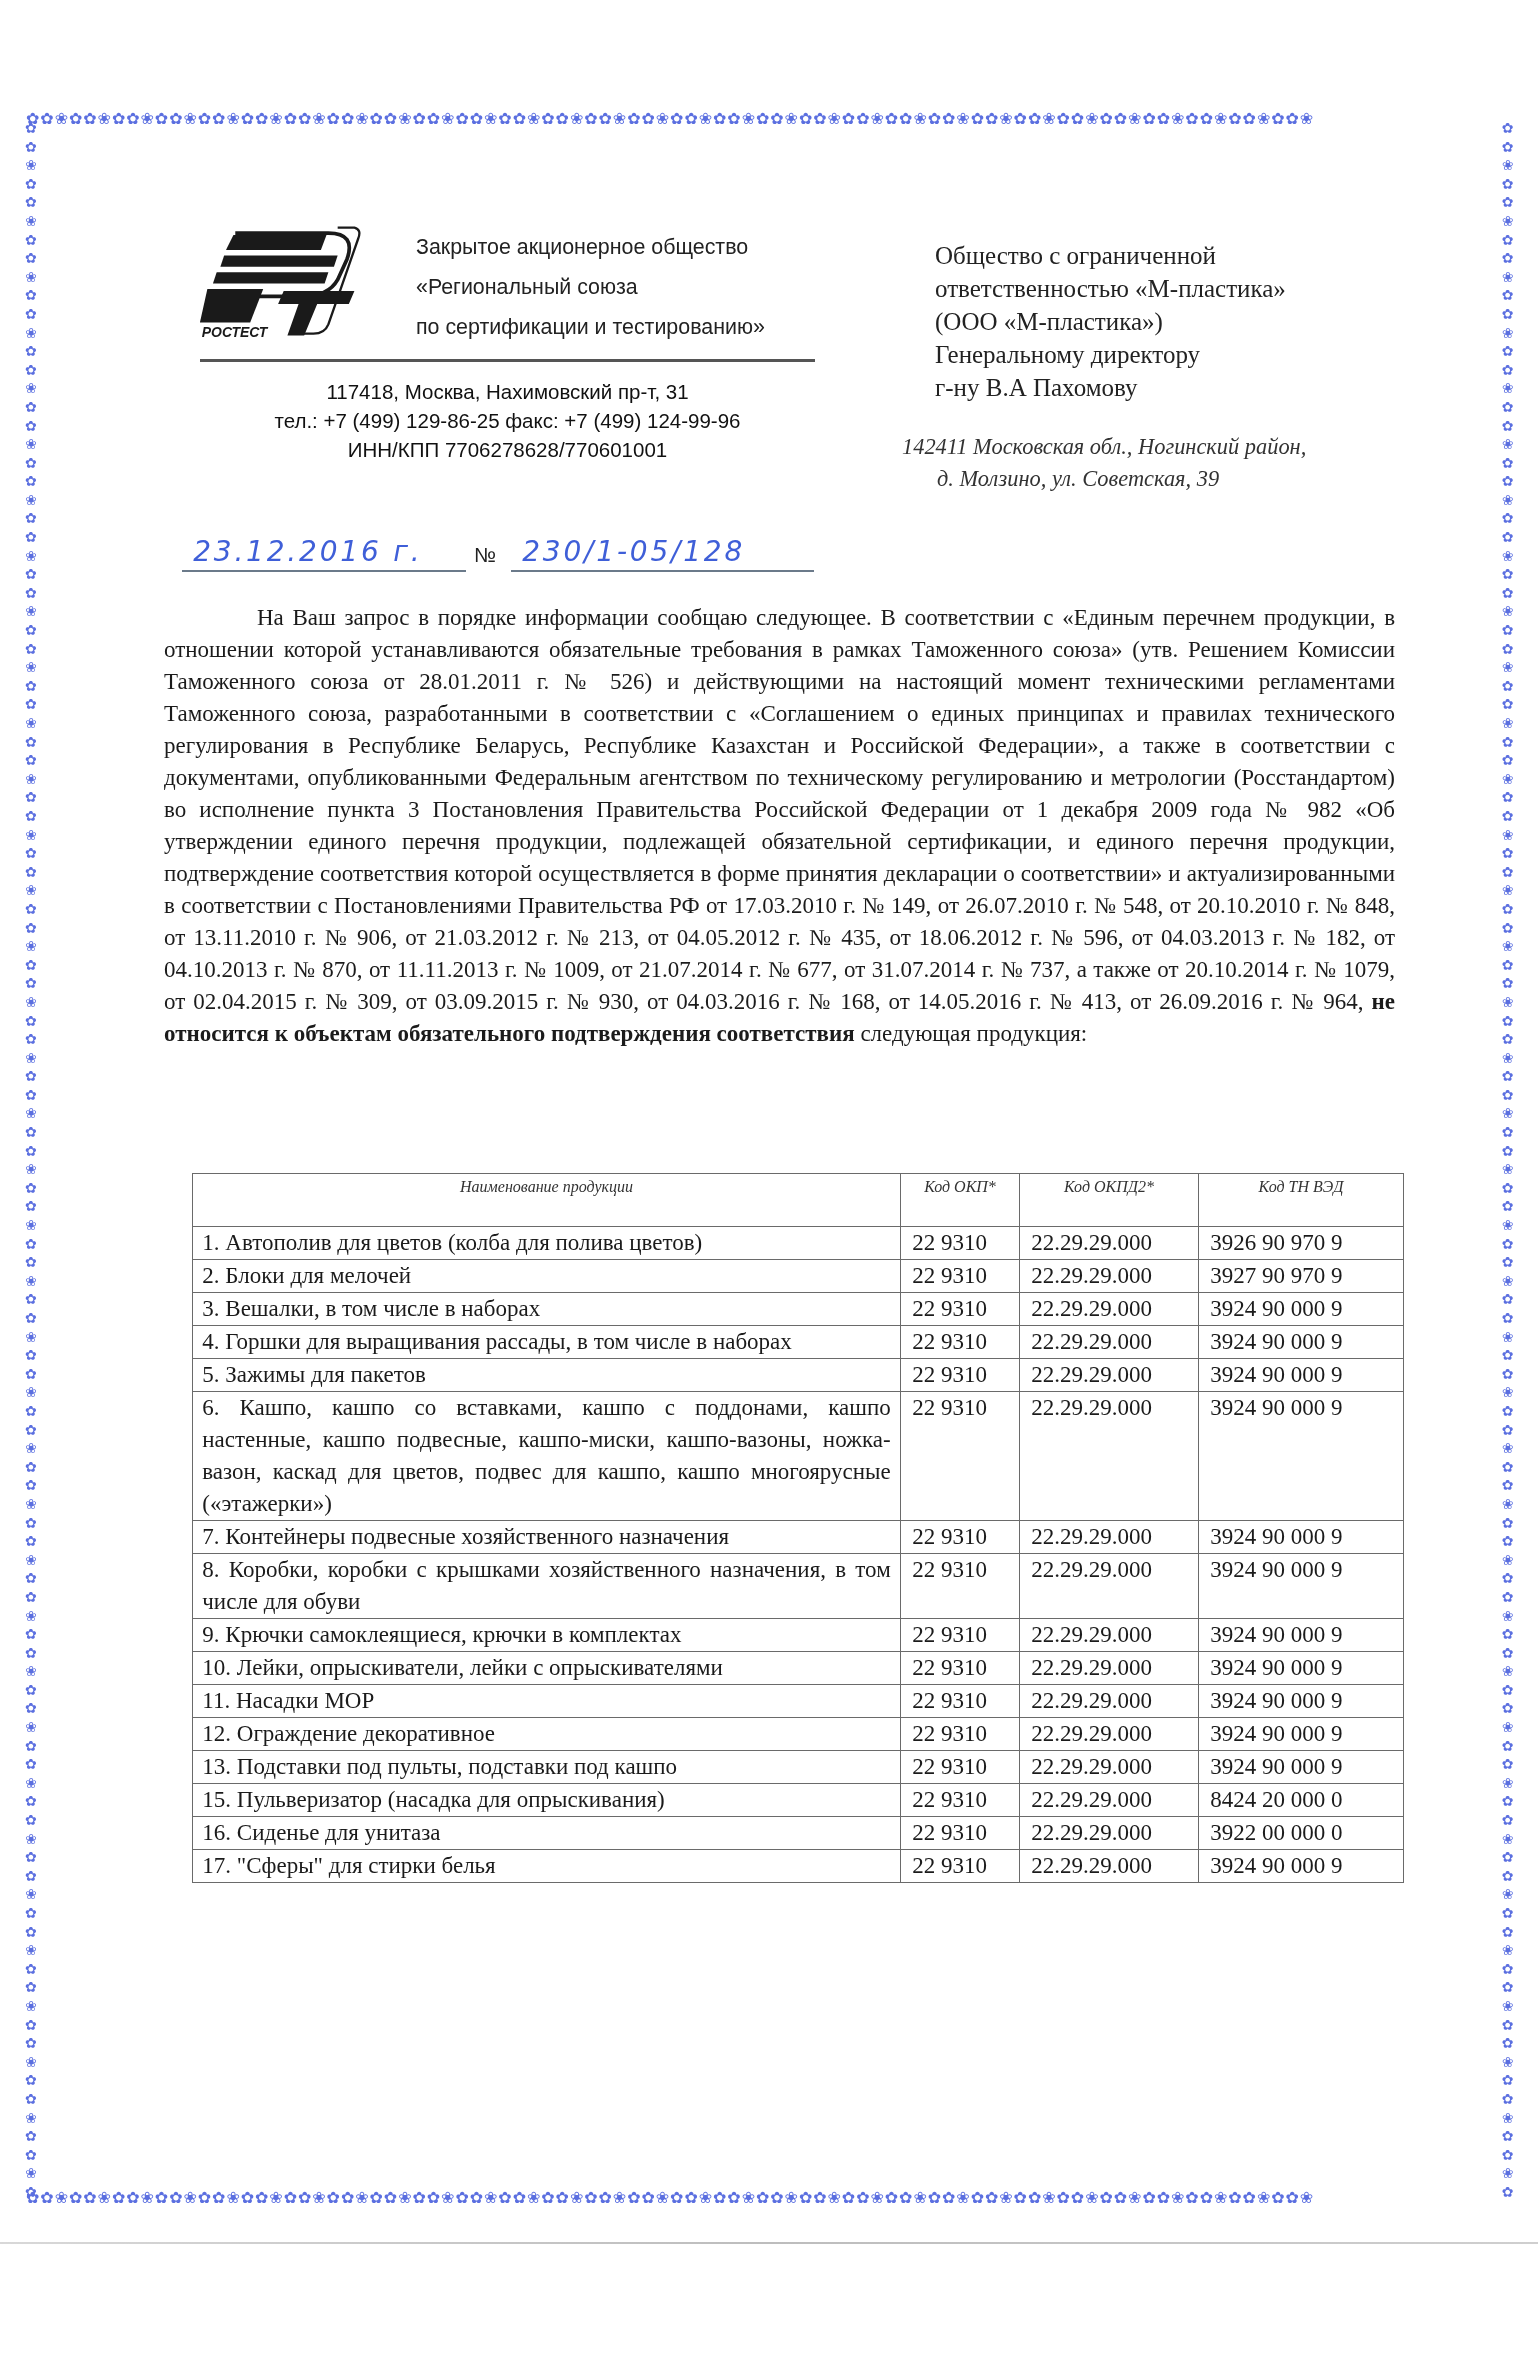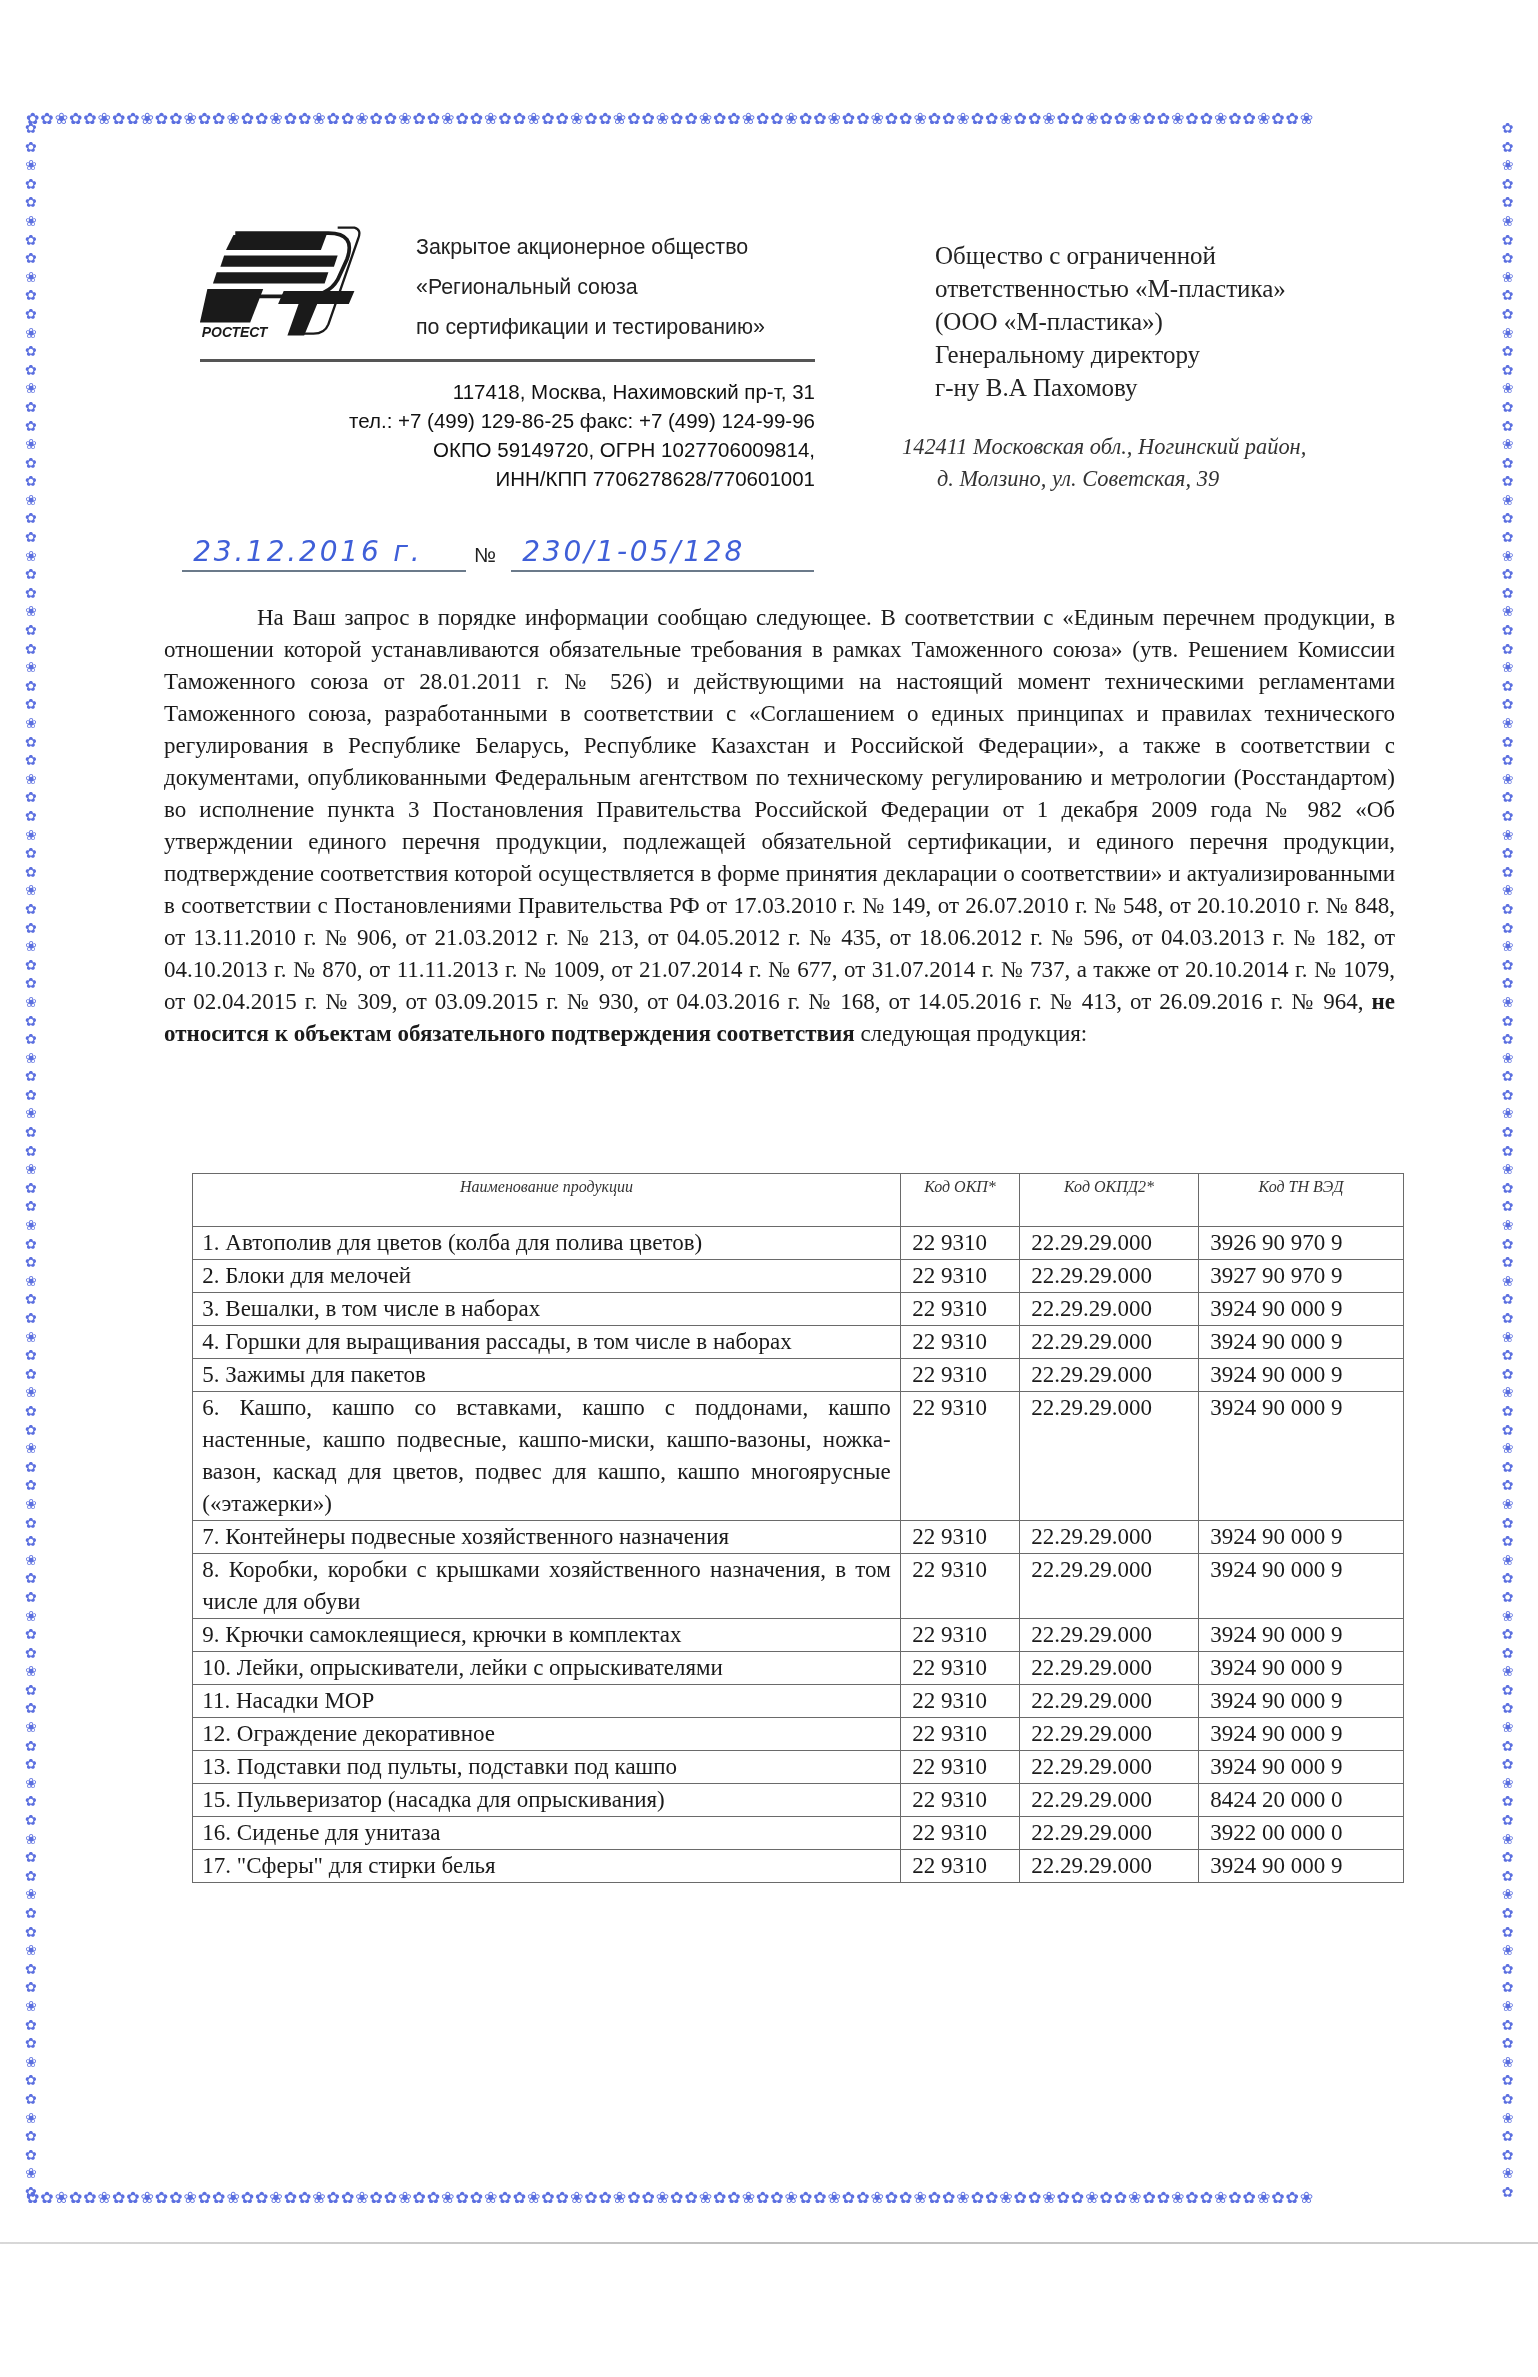--- a/index.html
+++ b/index.html
@@ -15,21 +15,21 @@
   .border-right { left:1499px; }
   .orn { display:inline-block; color:#5b6fe0; font-size:16px; line-height:17px; font-family:"DejaVu Sans", sans-serif; letter-spacing:0.9px; }
   .orn-v { display:block; color:#5b6fe0; font-size:14px; line-height:18.6px; text-align:center; font-family:"DejaVu Sans", sans-serif; }
 
   
   .logo { position:absolute; left:198px; top:222px; width:163px; height:121px; }
   .company { position:absolute; left:416px; top:227px; font-family:"Liberation Sans", sans-serif; font-size:21.4px; line-height:40px; color:#222; }
   .company div { white-space:nowrap; }
   .head-rule { position:absolute; left:200px; top:359px; width:615px; height:2.8px; background:#555; }
   .addr { position:absolute; left:200px; top:377px; width:615px; text-align:center; font-family:"Liberation Sans", sans-serif; font-size:20.5px; line-height:29px; color:#111; }
-  .addr div { white-space:nowrap;text-align:right; }
+  .addr div { white-space:nowrap; }
 
   .regline { position:absolute; top:533px; height:37px; }
   .reg-date { left:182px; width:284px; border-bottom:2.8px solid #6b7a8a; }
   .reg-no-label { position:absolute; left:474px; top:543px; font-family:"Liberation Sans", sans-serif; font-size:20.5px; color:#222; }
   .reg-no { left:511px; width:303px; border-bottom:2.8px solid #6b7a8a; }
   .hand { font-family:"DejaVu Sans", sans-serif; font-style:italic; color:#3f5fd8; font-size:28px; letter-spacing:2.8px; padding-left:11.2px; line-height:37px; white-space:nowrap; }
 
   
   .recipient { position:absolute; left:935px; top:239px; font-size:25px; line-height:33px; color:#222; }
   .recipient div { white-space:nowrap; }
@@ -306,21 +306,20 @@
 
 <div class="company">
   <div>Закрытое акционерное общество</div>
   <div>«Региональный союза</div>
   <div>по сертификации и тестированию»</div>
 </div>
 <div class="head-rule"></div>
 <div class="addr">
   <div>117418, Москва, Нахимовский пр-т, 31</div>
   <div>тел.: +7 (499) 129-86-25  факс: +7 (499) 124-99-96</div>
-  <div>ОКПО 59149720, ОГРН 1027706009814,</div>
   <div>ИНН/КПП 7706278628/770601001</div>
 </div>
 
 <div class="regline reg-date">
   <span class="hand" style="color: rgb(63, 95, 216);">23.12.2016 г.</span>
 </div>
 <span class="reg-no-label">№</span>
 <div class="regline reg-no">
   <span class="hand" style="color: rgb(63, 95, 216);">230/1-05/128</span>
 </div>

